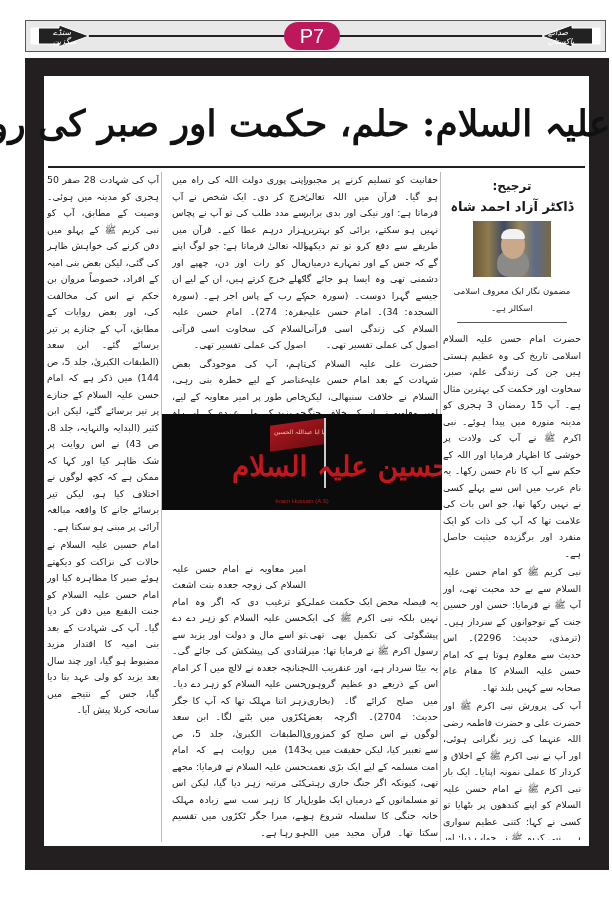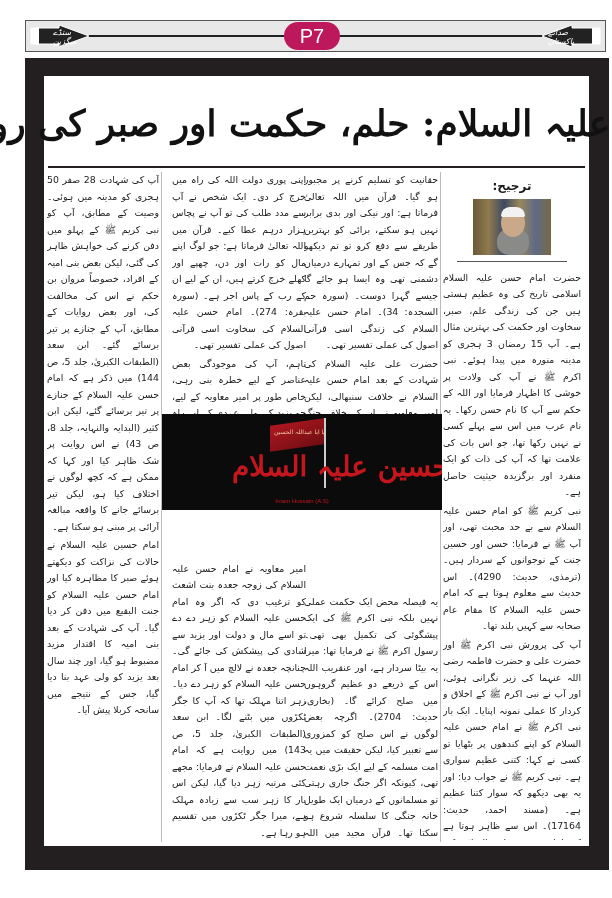--- a/index.html
+++ b/index.html
@@ -90,28 +90,30 @@
 
 <div class="frame"></div>
 
 <div class="paper">
   <div class="title-box">
     <h1 class="title">امام حسن علیہ السلام: حلم، حکمت اور صبر کی روشن مثال</h1>
   </div>
 
   <div class="col col1" style="max-height: 668px; overflow: hidden;">
     <div class="author-label">ترجیح:</div>
+    <div class="author-name">ڈاکٹر آزاد احمد شاہ</div>
     <div class="author-photo">
       <div class="beard"></div>
       <div class="face"></div>
       <div class="cap"></div>
     </div>
+    <div class="author-bio">مضمون نگار ایک معروف اسلامی اسکالر ہے۔</div>
     <div class="author-rule"></div>
     <p>حضرت امام حسن علیہ السلام اسلامی تاریخ کی وہ عظیم ہستی ہیں جن کی زندگی علم، صبر، سخاوت اور حکمت کی بہترین مثال ہے۔ آپ 15 رمضان 3 ہجری کو مدینہ منورہ میں پیدا ہوئے۔ نبی اکرم ﷺ نے آپ کی ولادت پر خوشی کا اظہار فرمایا اور اللہ کے حکم سے آپ کا نام حسن رکھا۔ یہ نام عرب میں اس سے پہلے کسی نے نہیں رکھا تھا، جو اس بات کی علامت تھا کہ آپ کی ذات کو ایک منفرد اور برگزیدہ حیثیت حاصل ہے۔</p>
-    <p>نبی کریم ﷺ کو امام حسن علیہ السلام سے بے حد محبت تھی، اور آپ ﷺ نے فرمایا: حسن اور حسین جنت کے نوجوانوں کے سردار ہیں۔ (ترمذی، حدیث: 4290)۔ اس حدیث سے معلوم ہوتا ہے کہ امام حسن علیہ السلام کا مقام عام صحابہ سے کہیں بلند تھا۔</p>
+    <p>نبی کریم ﷺ کو امام حسن علیہ السلام سے بے حد محبت تھی، اور آپ ﷺ نے فرمایا: حسن اور حسین جنت کے نوجوانوں کے سردار ہیں۔ (ترمذی، حدیث: 2296)۔ اس حدیث سے معلوم ہوتا ہے کہ امام حسن علیہ السلام کا مقام عام صحابہ سے کہیں بلند تھا۔</p>
     <p>آپ کی پرورش نبی اکرم ﷺ اور حضرت علی و حضرت فاطمہ رضی اللہ عنہما کی زیر نگرانی ہوئی، اور آپ نے نبی اکرم ﷺ کے اخلاق و کردار کا عملی نمونہ اپنایا۔ ایک بار نبی اکرم ﷺ نے امام حسن علیہ السلام کو اپنے کندھوں پر بٹھایا تو کسی نے کہا: کتنی عظیم سواری ہے۔ نبی کریم ﷺ نے جواب دیا: اور یہ بھی دیکھو کہ سوار کتنا عظیم ہے۔ (مسند احمد، حدیث: 17164)۔ اس سے ظاہر ہوتا ہے کہ امام حسن علیہ السلام کی شخصیت کو نبی اکرم ﷺ نے خصوصی فضیلت عطا فرمائی تھی۔</p>
 
   </div>
 
   <div class="col-sep" style="left:396px;"></div>
 
   <div class="col col2" style="max-height: 668px; overflow: hidden;">
     <p>حقانیت کو تسلیم کرنے پر مجبور ہو گیا۔ قرآن میں اللہ تعالیٰ فرماتا ہے: اور نیکی اور بدی برابر نہیں ہو سکتے، برائی کو بہترین طریقے سے دفع کرو تو تم دیکھو گے کہ جس کے اور تمہارے درمیان دشمنی تھی وہ ایسا ہو جائے گا جیسے گہرا دوست۔ (سورہ حم السجدہ: 34)۔ امام حسن علیہ السلام کی زندگی اسی قرآنی اصول کی عملی تفسیر تھی۔</p>
     <p>حضرت علی علیہ السلام کی شہادت کے بعد امام حسن علیہ السلام نے خلافت سنبھالی، لیکن امیر معاویہ نے ان کے خلاف جنگ کی تیاری شروع کر دی۔ امام حسن علیہ السلام نے امت کو خونریزی سے بچانے کے لیے صلح کو ترجیح دی۔</p>
     <div style="height:104px"></div>

